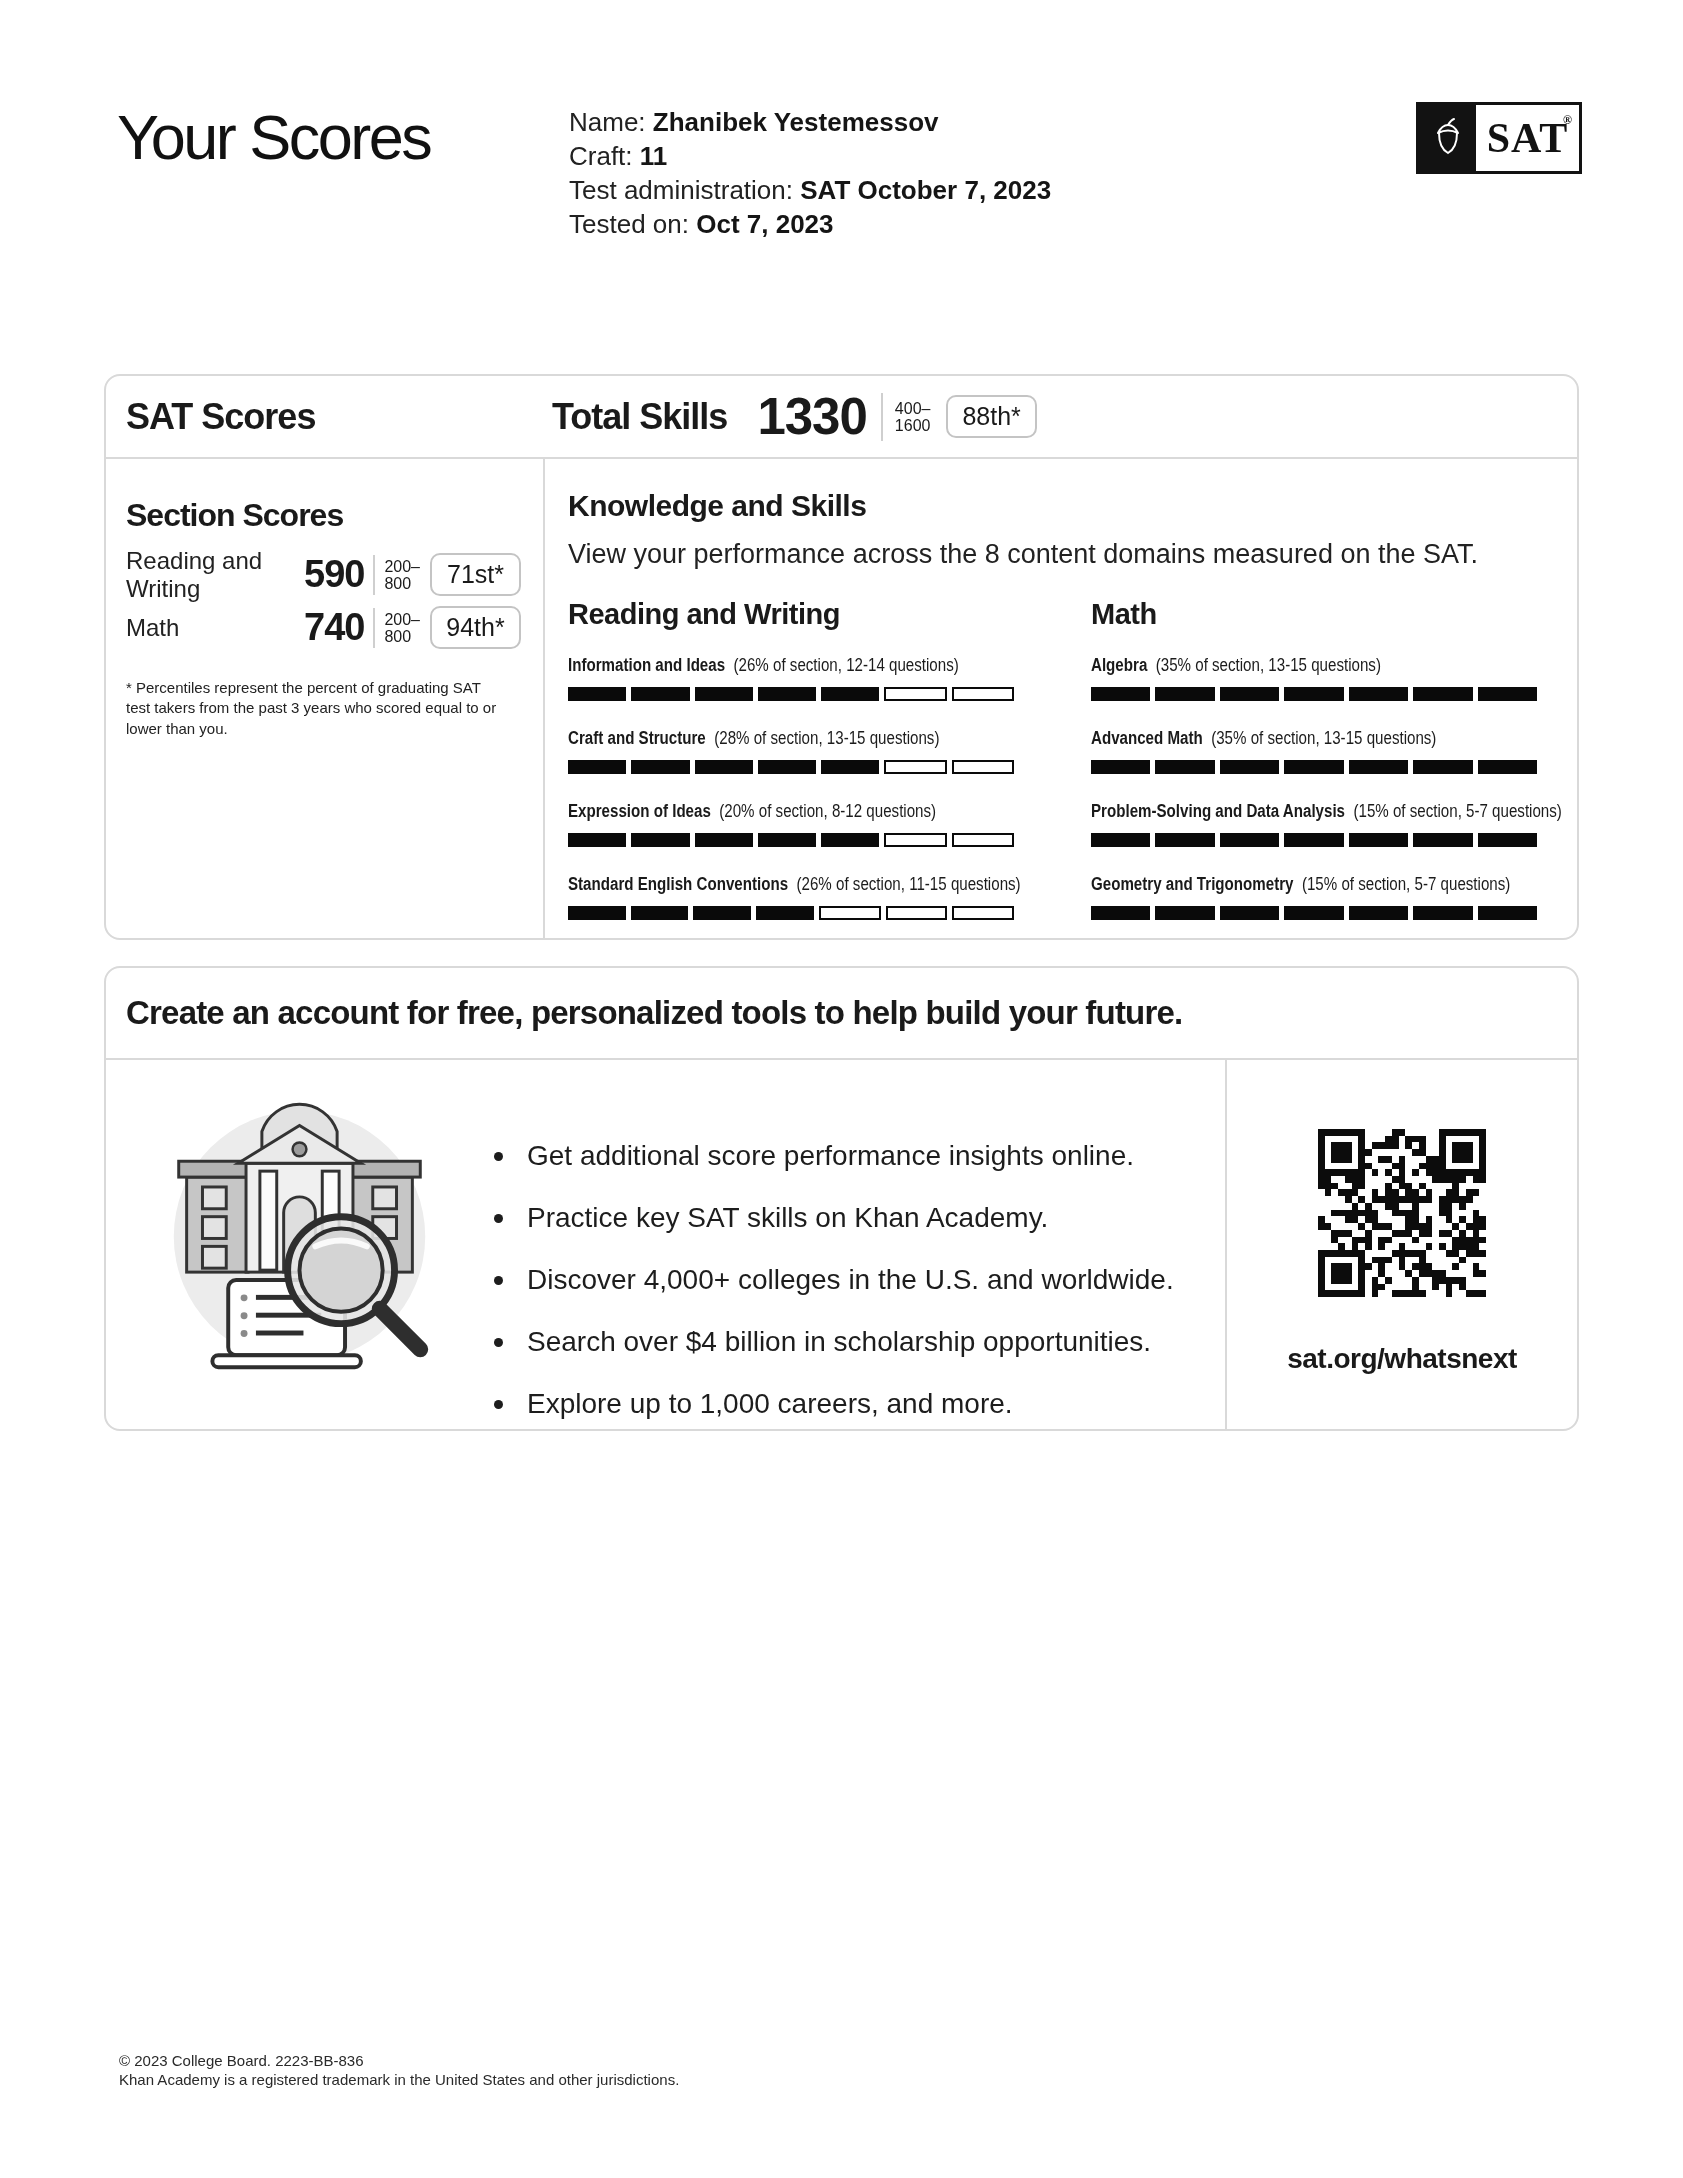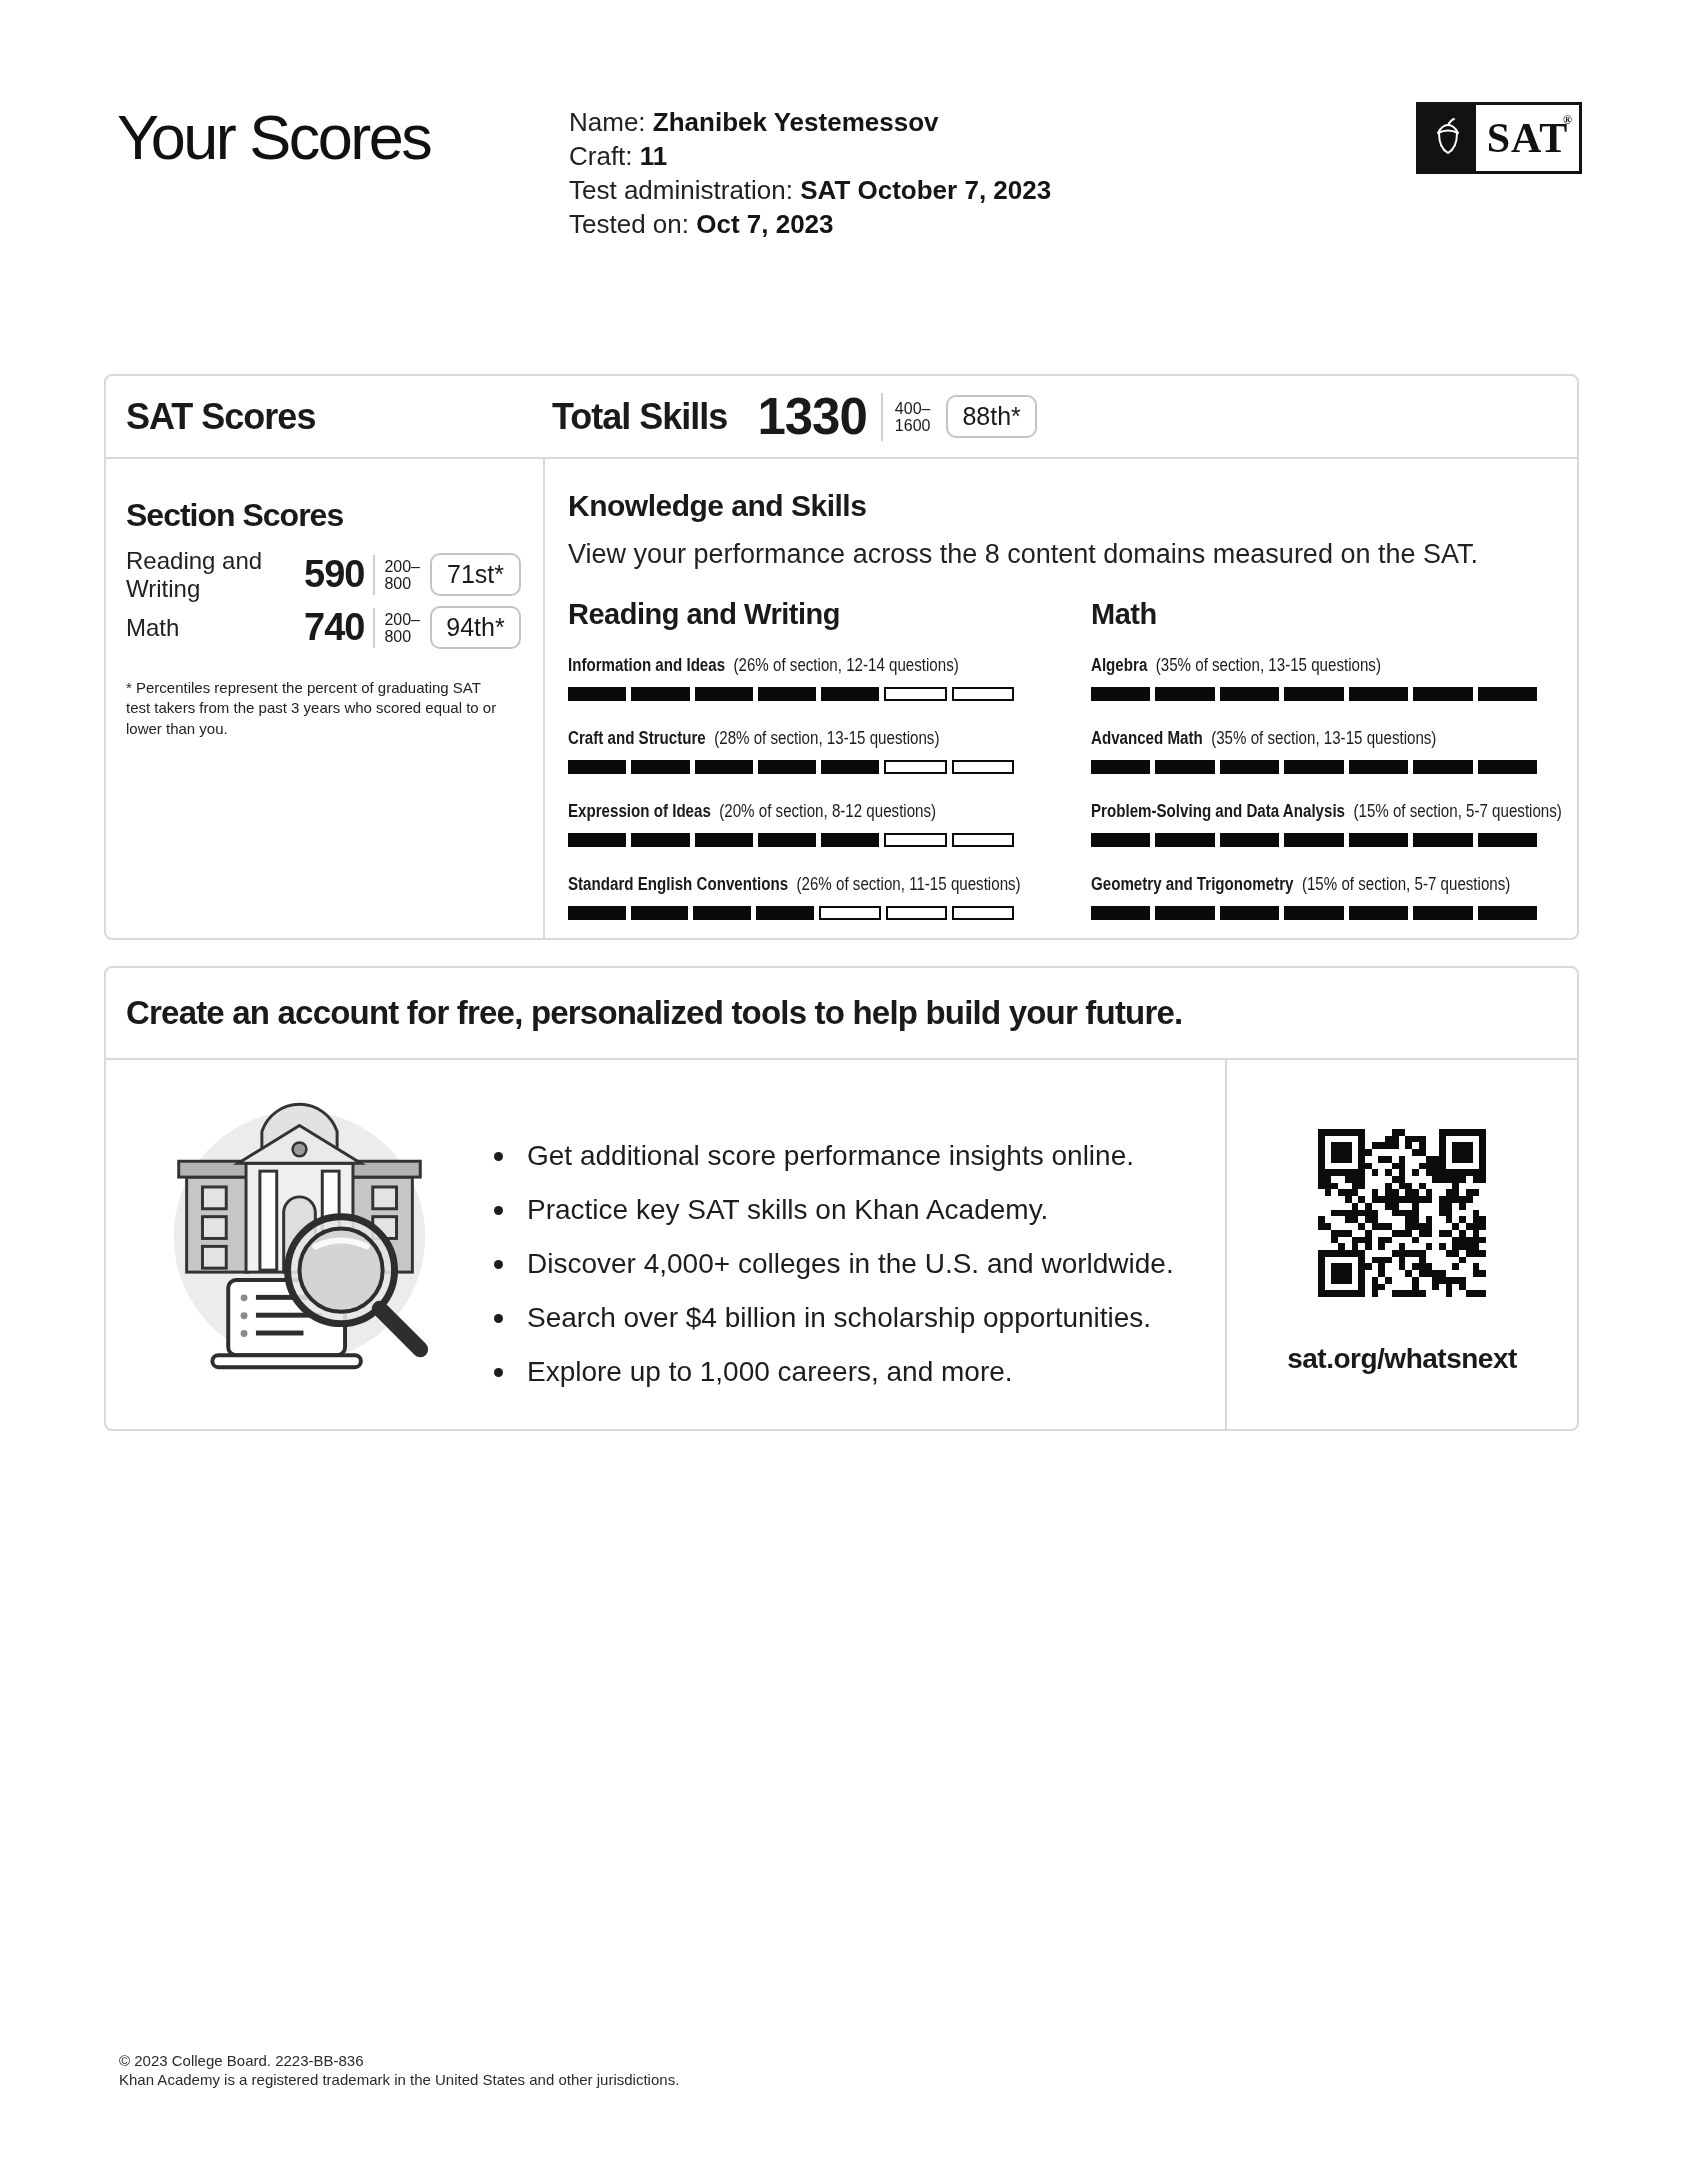--- a/index.html
+++ b/index.html
@@ -10,21 +10,21 @@
   
   .page-title { position:absolute; left:117px; top:101px; font-size:63px; font-weight:400; letter-spacing:-2.5px; color:#111;text-align:right; }
   .info-block { position:absolute; left:569px; top:105px; font-size:26px; line-height:34px; color:#222; }
   .info-block b { color:#151515; }
   .sat-logo { position:absolute; left:1416px; top:102px; width:166px; height:72px; display:flex; border:3px solid #121212; background:#3b82f6; }
   .sat-logo .acorn-box { width:57px; height:100%; background:#121212; display:flex; align-items:center; justify-content:center; }
   .sat-logo .sat-box { flex:1; background:#fff; display:flex; align-items:center; justify-content:center; font-family:"Liberation Serif", serif; font-weight:700; font-size:42px; letter-spacing:1px; color:#121212; position:relative; }
   .sat-logo .reg { font-size:12px; position:absolute; top:8px; right:6px; }
 
   
-  .card { position:absolute; left:104px; width:1475px; background:#fff; border:2px solid #d9d9d9; border-radius:8px; }
+  .card { position:absolute; left:104px; width:1475px; background:#fff; border:2px solid #d9d9d9; border-radius:16px; }
   .card1 { top:374px; height:566px; }
   .card2 { top:958px; height:465px;margin-top:8px; }
 
   .card1-header { height:83px; display:flex; align-items:center; border-bottom:2px solid #d9d9d9; }
   .card1-header .left { width:446px; padding-left:20px; font-size:36px; font-weight:700; letter-spacing:-1px; }
   .total-group { display:flex; align-items:center; }
   .total-label { font-size:36px; font-weight:700; letter-spacing:-1px; }
   .total-value { font-size:51px; font-weight:700; margin-left:30px; letter-spacing:-1px; }
   .vdiv { width:2px; background:#cfcfcf; }
   .vdiv.total { height:48px; margin:0 12px 0 14px; }
@@ -54,21 +54,21 @@
   .bar { display:flex; gap:5px; width:446px; }
   .seg { flex:1; height:14px; }
   .seg.on  { background:#0a0a0a; }
   .seg.off { background:#fff; border:2.5px solid #0a0a0a; }
 
   
   .card2-header { height:92px; display:flex; align-items:center; padding-left:20px; border-bottom:2px solid #d9d9d9; font-size:33px; font-weight:700; letter-spacing:-0.8px; }
   .card2-body { display:flex; height:369px; }
   .c2-left { flex:1; position:relative; }
   .illustration { position:absolute; left:45px; top:26px; }
-  .bullets { position:absolute; left:388px; top:79px; list-style:none; display:flex; flex-direction:column; gap:20px;justify-content:center; }
+  .bullets { position:absolute; left:388px; top:79px; list-style:none; display:flex; flex-direction:column; gap:28px;justify-content:center; }
   .bullets li { display:flex; align-items:baseline; font-size:28px; line-height:34px; color:#1d1d1d; }
   .bullets .dot { width:9px; height:9px; border-radius:50%; background:#1d1d1d; margin-right:24px; flex:0 0 auto; align-self:center; }
   .c2-right { width:352px; border-left:2px solid #d9d9d9; display:flex; flex-direction:column; align-items:center; }
   .qr-wrap { margin-top:69px; width:168px; height:168px; }
   .qr-label { margin-top:46px; font-size:28px; font-weight:700; letter-spacing:-0.5px; }
 
   
   .footer { position:absolute; left:119px; top:2051px; font-size:15px; line-height:19px; color:#2a2a2a; }
 </style>
 </head>

